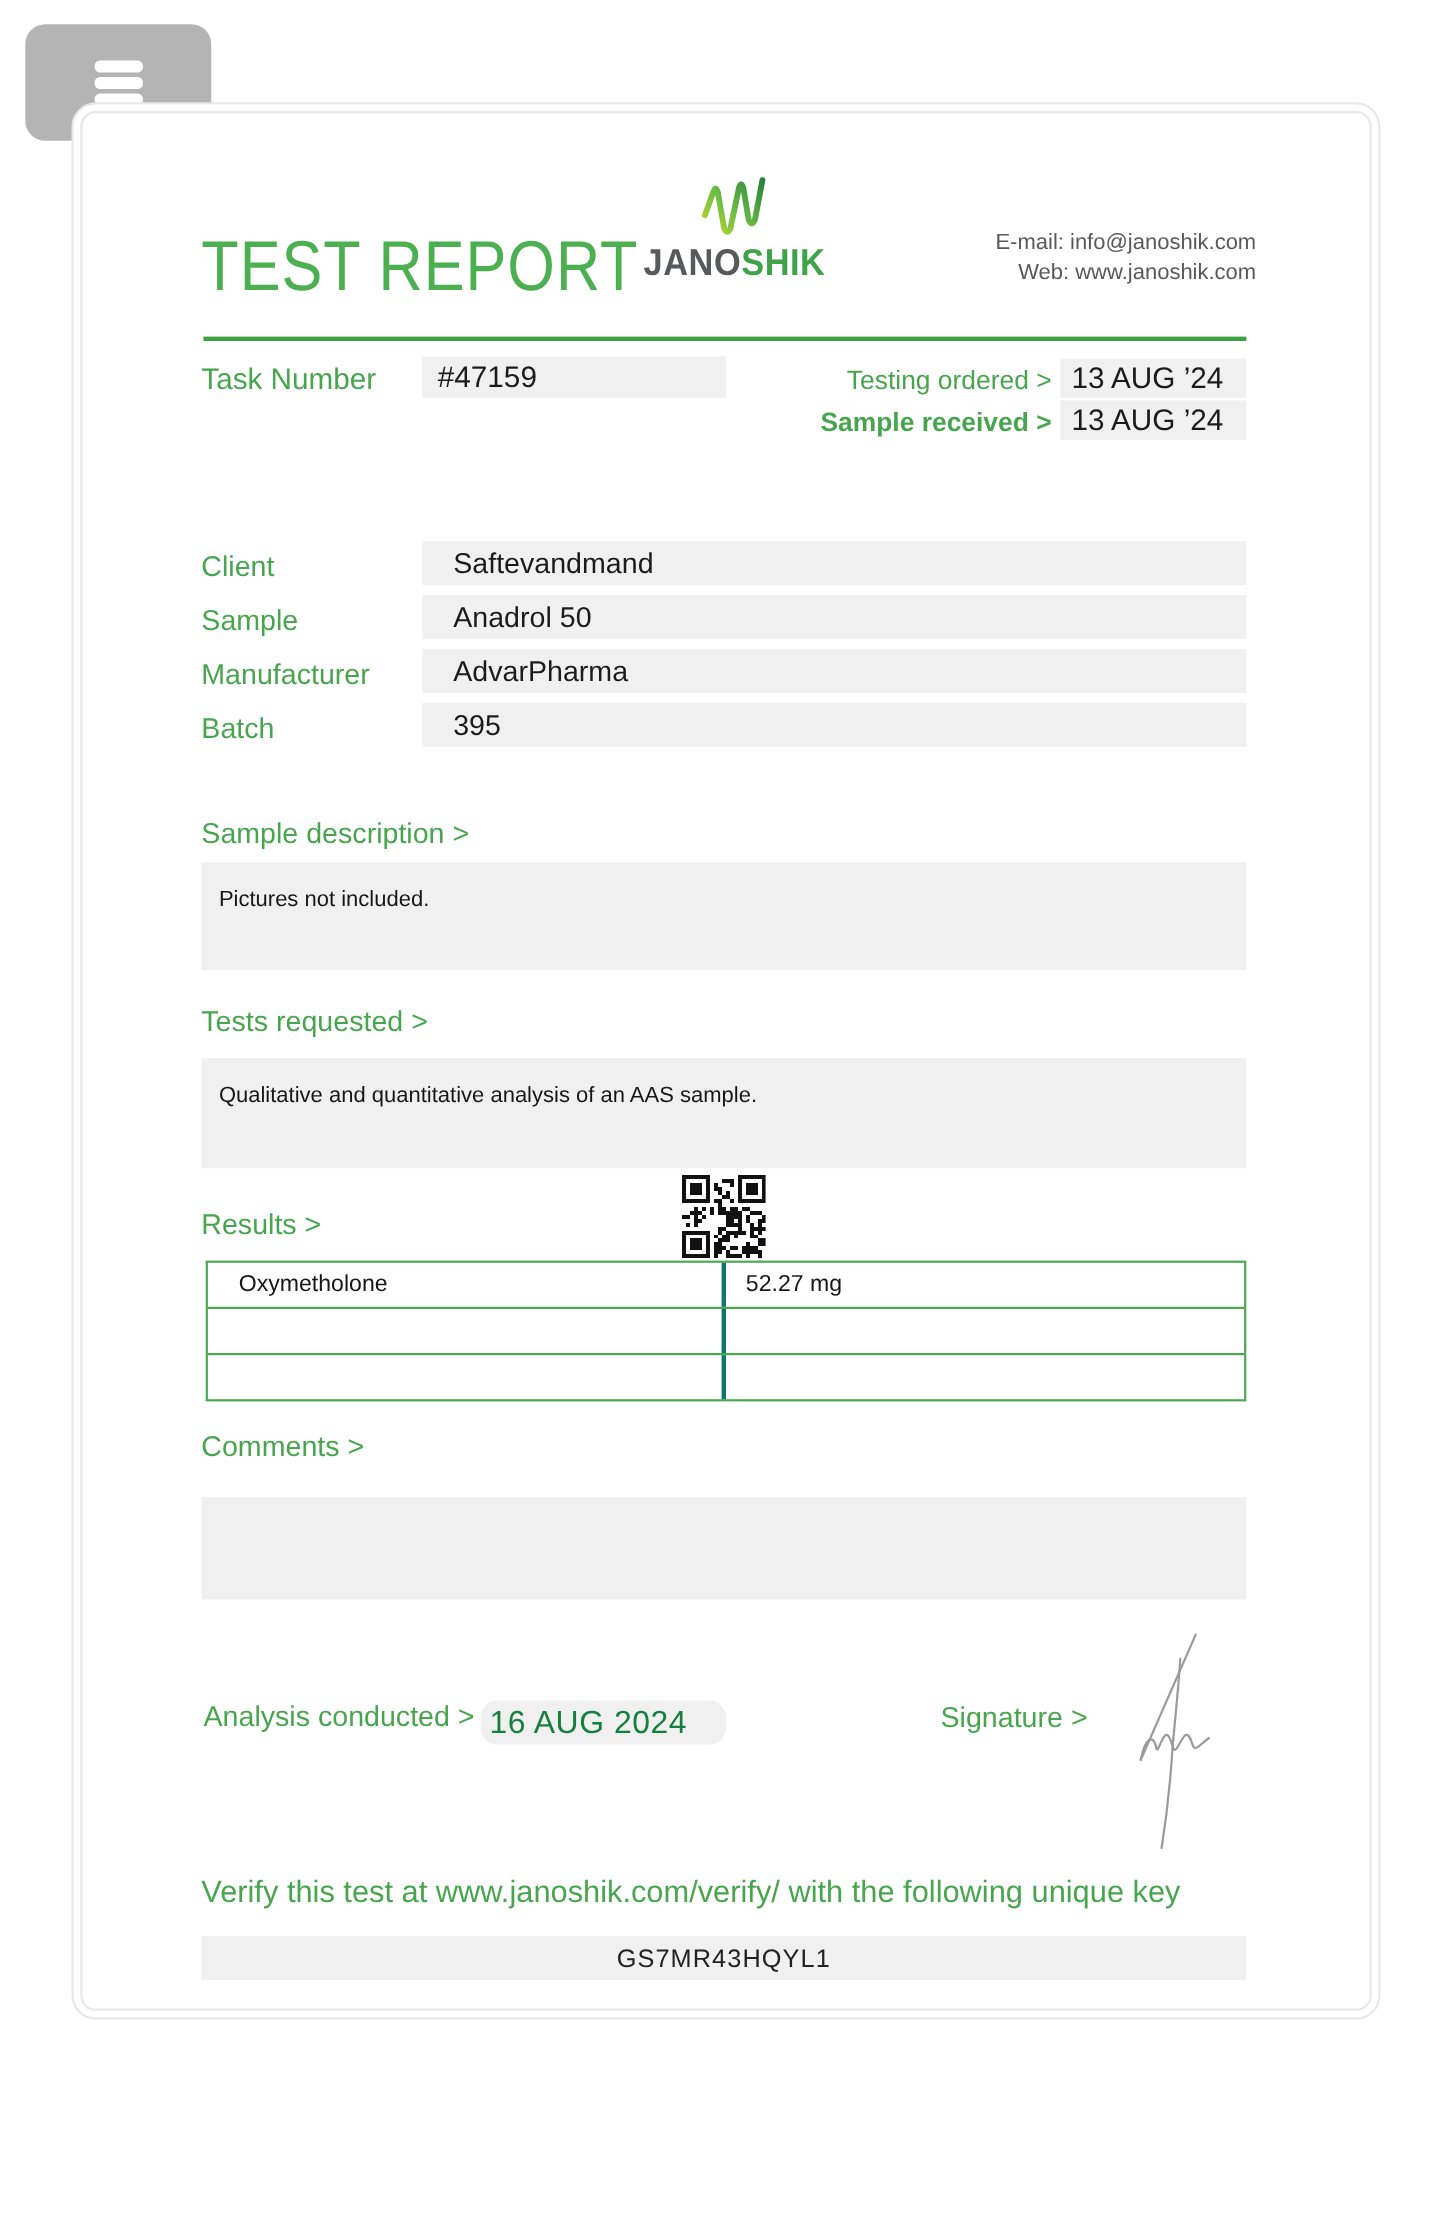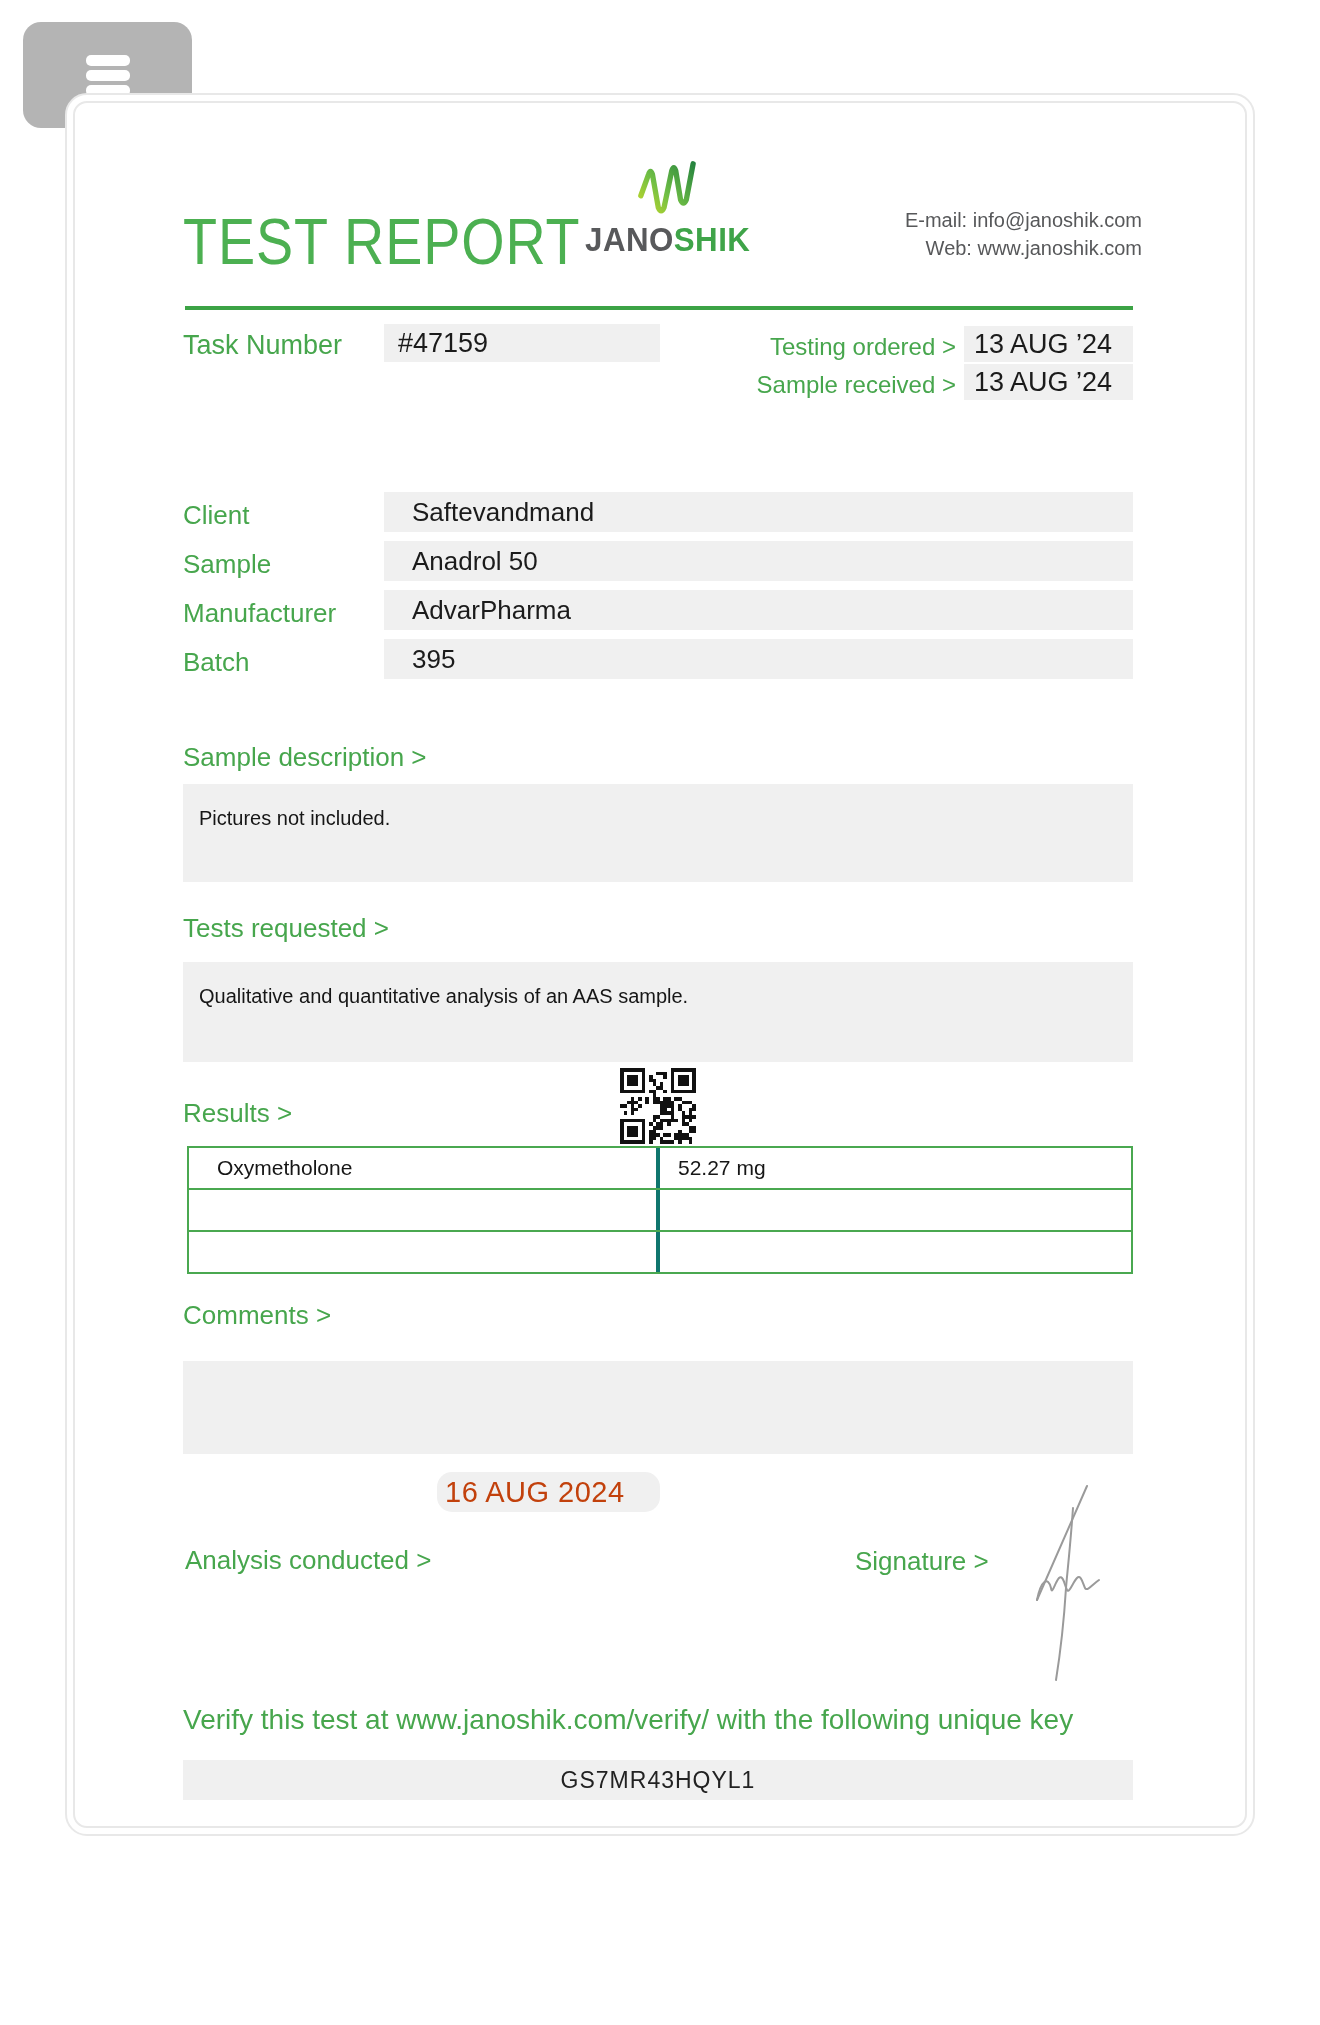--- a/index.html
+++ b/index.html
@@ -49,21 +49,21 @@
   .glabel{color:#47a64d;white-space:nowrap;}
   .gbox{background:#f0f0f0;}
 
   
   .task-label{position:absolute;left:183px;top:330px;font-size:27px;}
   .task-box{position:absolute;left:384px;top:324px;width:276px;height:38px;
     font-size:27px;line-height:38px;padding-left:14px;box-sizing:border-box;}
   .ordered-label{position:absolute;left:700px;top:333px;width:256px;text-align:right;font-size:24px;}
   .ordered-box{position:absolute;left:964px;top:326px;width:169px;height:36px;
     font-size:27px;line-height:36px;padding-left:10px;box-sizing:border-box;}
-  .received-label{position:absolute;left:700px;top:371px;width:256px;text-align:right;font-size:24px;}
+  .received-label{position:absolute;left:700px;top:371px;width:256px;text-align:right;font-size:24px;font-weight:bold;}
   .received-box{position:absolute;left:964px;top:364px;width:169px;height:36px;
     font-size:27px;line-height:36px;padding-left:10px;box-sizing:border-box;}
 
   
   .info-label{position:absolute;left:183px;font-size:26px;}
   .info-box{position:absolute;left:384px;width:749px;height:40px;
     font-size:26px;line-height:40px;padding-left:28px;box-sizing:border-box;}
 
   .section-heading{position:absolute;left:183px;font-size:26px;}
   .text-box{position:absolute;left:183px;width:950px;box-sizing:border-box;
@@ -73,22 +73,22 @@
   .qr{position:absolute;left:620px;top:1068px;}
   .results-table{position:absolute;left:187px;top:1146px;width:946px;border:2px solid #4aa850;box-sizing:border-box;}
   .r-row{display:flex;height:40px;border-bottom:2px solid #4aa850;}
   .r-row:last-child{border-bottom:none;}
   .r-cell{box-sizing:border-box;font-size:21px;line-height:40px;color:#161616;}
   .r-cell.c1{width:471px;border-right:4px solid #0f766e;padding-left:28px;}
   .r-cell.c2{flex:1;padding-left:18px;}
 
   
   .analysis-label{position:absolute;left:185px;top:1545px;font-size:26px;text-align:center;}
-  .analysis-box{position:absolute;left:437px;top:1472px;width:223px;height:40px;
-    font-size:29px;line-height:40px;padding-left:8px;box-sizing:border-box;letter-spacing:.5px;color:#c2410c;border-radius:15px;}
+  .analysis-box{position:absolute;left:437px;top:1546px;width:223px;height:40px;
+    font-size:29px;line-height:40px;padding-left:8px;box-sizing:border-box;letter-spacing:.5px;color:#15803d;border-radius:15px;}
   .signature-label{position:absolute;left:855px;top:1546px;font-size:26px;}
   .signature-svg{position:absolute;left:1015px;top:1480px;}
 
   
   .verify-heading{position:absolute;left:183px;top:1704px;width:950px;
     font-size:28px;color:#47a64d;white-space:nowrap;}
   .key-box{position:absolute;left:183px;top:1760px;width:950px;height:40px;
     text-align:center;font-size:23px;line-height:40px;letter-spacing:1px;color:#222;}
 </style>
 </head>

